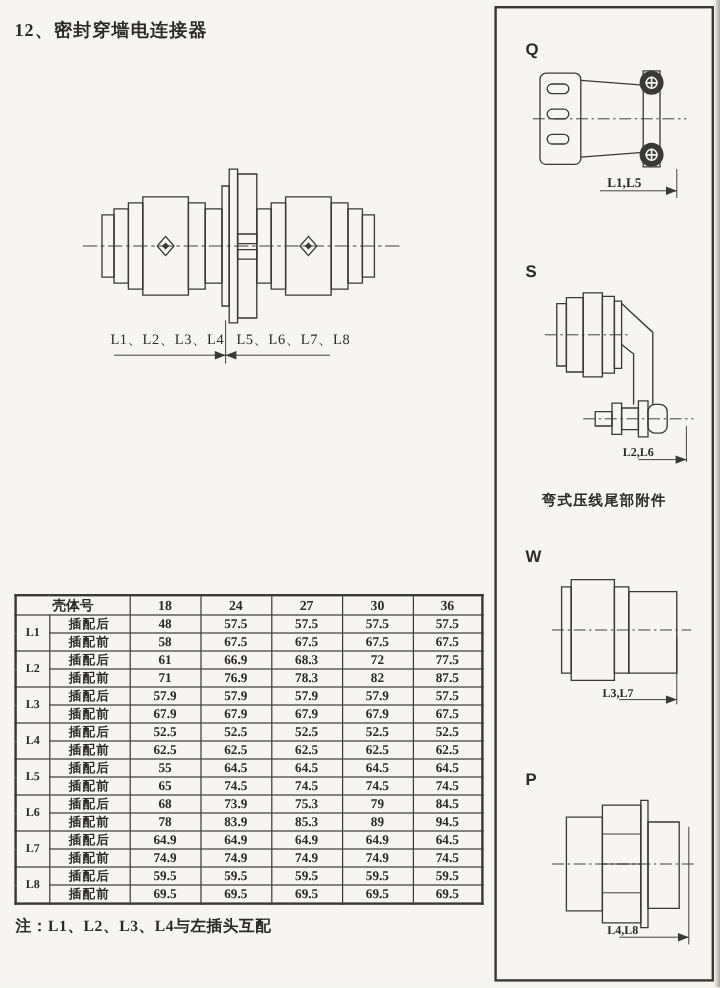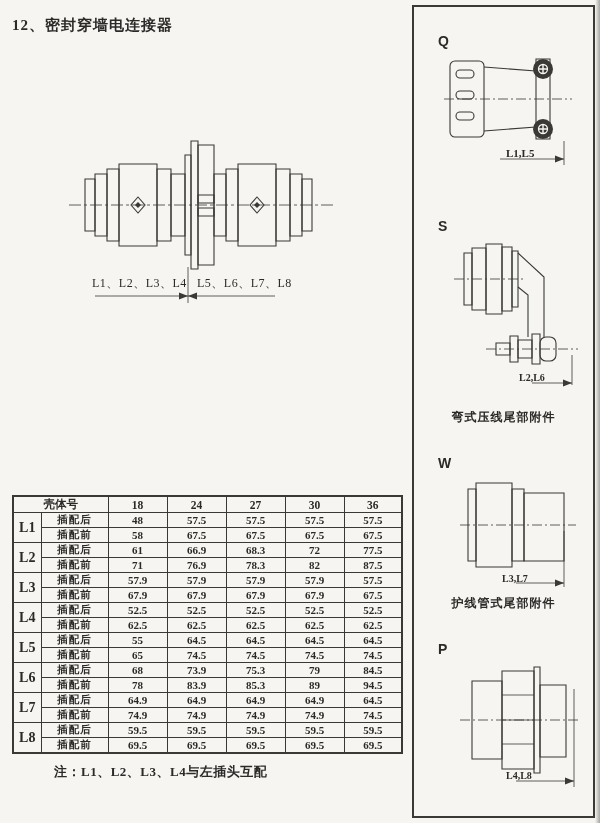--- a/index.html
+++ b/index.html
@@ -1,35 +1,35 @@
 <!DOCTYPE html>
 <html style="--paper: #f6f5f1; --ink: #2b2a28; --line: #3a3936;"><head>
 <meta charset="utf-8">
 <style>
   :root{ --paper:#f6f5f1; --ink:#2b2a28; --line:#3a3936; }
   html,body{margin:0;padding:0;}
   body{background:#e8e7e3; font-family:"Liberation Serif", serif;}
   .page{position:relative; width:600px; height:823px; background:var(--paper); overflow:hidden; color:var(--ink);}
   .abs{position:absolute;}
   .title{left:12px; top:16px; font-size:15px; font-weight:bold; letter-spacing:1px;}
-  .note{left:13px; top:763px; font-size:13px; font-weight:bold; letter-spacing:0.5px;margin-left:41px;}
+  .note{left:13px; top:763px; font-size:13px; font-weight:bold; letter-spacing:0.5px;}
   .dimlabel{font-size:12px; font-weight:normal; letter-spacing:0.5px; white-space:nowrap;}
   svg{display:block; overflow:visible;}
   svg *{vector-effect:non-scaling-stroke;}
   .draw{stroke:var(--line); stroke-width:1.1; fill:none;}
   .thin{stroke:var(--line); stroke-width:0.8; fill:none;}
   .fillink{fill:var(--line); stroke:none;}
 
   
   table.spec{border-collapse:collapse; table-layout:fixed; width:389px; height:185px;
              font-size:11px; font-weight:bold; border:2px solid var(--line);margin-top:12px;}
   table.spec td{border:1px solid var(--line); text-align:center; vertical-align:middle; padding:0; height:14px; overflow:hidden;}
   table.spec .hdr{font-size:11.5px;}
   table.spec .sub{font-size:10.5px; letter-spacing:1px;}
-  table.spec .lab{font-size:14px;}
+  table.spec .lab{font-size:10px;}
 
   
   .sidebar{left:412px; top:5px; width:183px; height:813px; border:2px solid var(--line); box-sizing:border-box;}
   .letter{font-size:14px; font-weight:bold; font-family:"Liberation Sans", sans-serif;}
   .caption{width:100%; text-align:center; font-size:12px; font-weight:bold; letter-spacing:1px;}
   .smdim{font-size:10px; font-weight:bold; white-space:nowrap;}
   .edge-shadow{right:0; top:0; width:5px; height:100%;
                background:linear-gradient(to right, rgba(0,0,0,0), rgba(70,68,60,0.45));}
 </style>
 </head>
@@ -312,21 +312,20 @@
         <rect class="draw" x="10" y="14" width="8" height="72"></rect>
         <rect class="draw" x="18" y="8" width="36" height="84" fill="url(#knW)"></rect>
         <rect class="draw" x="54" y="14" width="12" height="72"></rect>
         <rect class="draw" x="66" y="18" width="40" height="68"></rect>
         <path class="thin" d="M106 56 V112"></path>
         <path class="thin" d="M58 108 H106"></path>
         <polygon class="fillink" points="106,108 97,104.5 97,111.5"></polygon>
       </svg>
     </div>
     <span class="abs smdim" style="left:88px; top:566px;">L3,L7</span>
-    <div class="abs caption" style="top:588px;">护线管式尾部附件</div>
 
     <span class="abs letter" style="left:24px; top:634px;">P</span>
     <div class="abs" style="left:44px; top:652px;">
       <svg width="125" height="132" viewBox="0 0 125 132">
         <defs>
           <pattern id="knP" width="3.2" height="8" patternUnits="userSpaceOnUse">
             <path d="M1.6 0 V8" stroke="#4a4844" stroke-width="0.9"></path>
           </pattern>
         </defs>
         <path class="thin" d="M2 61 H122" stroke-dasharray="10 3 2 3"></path>

